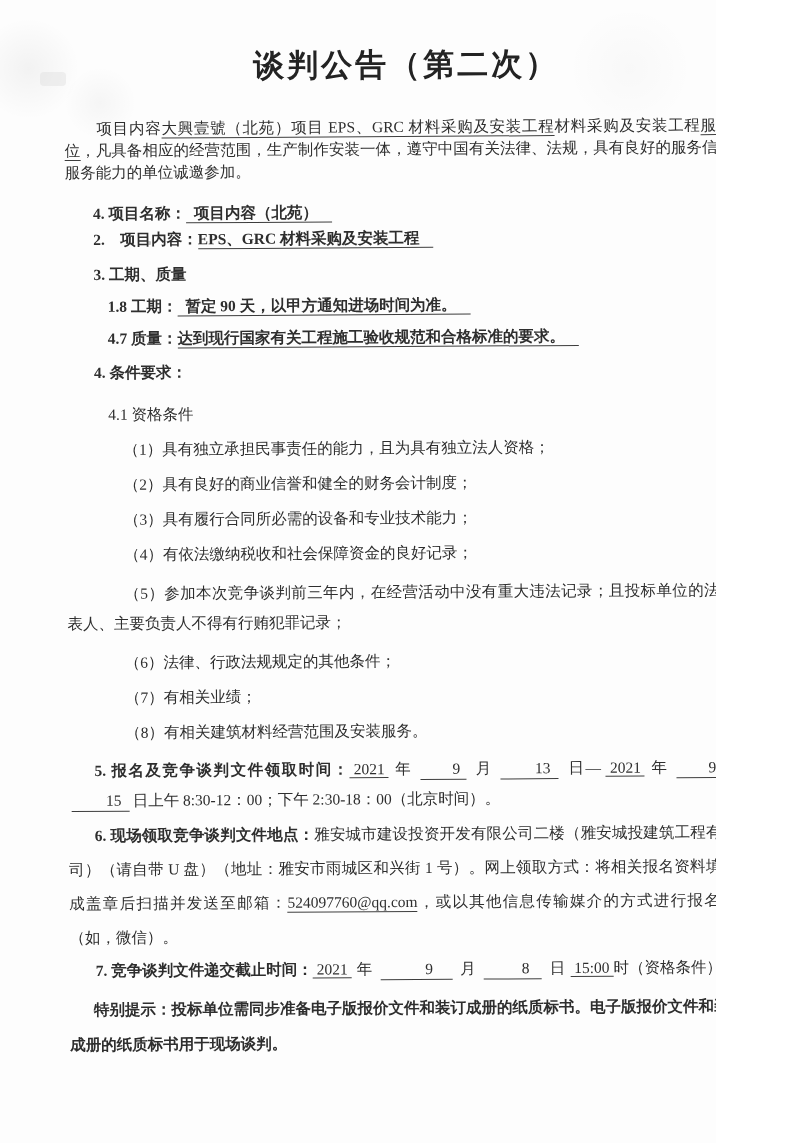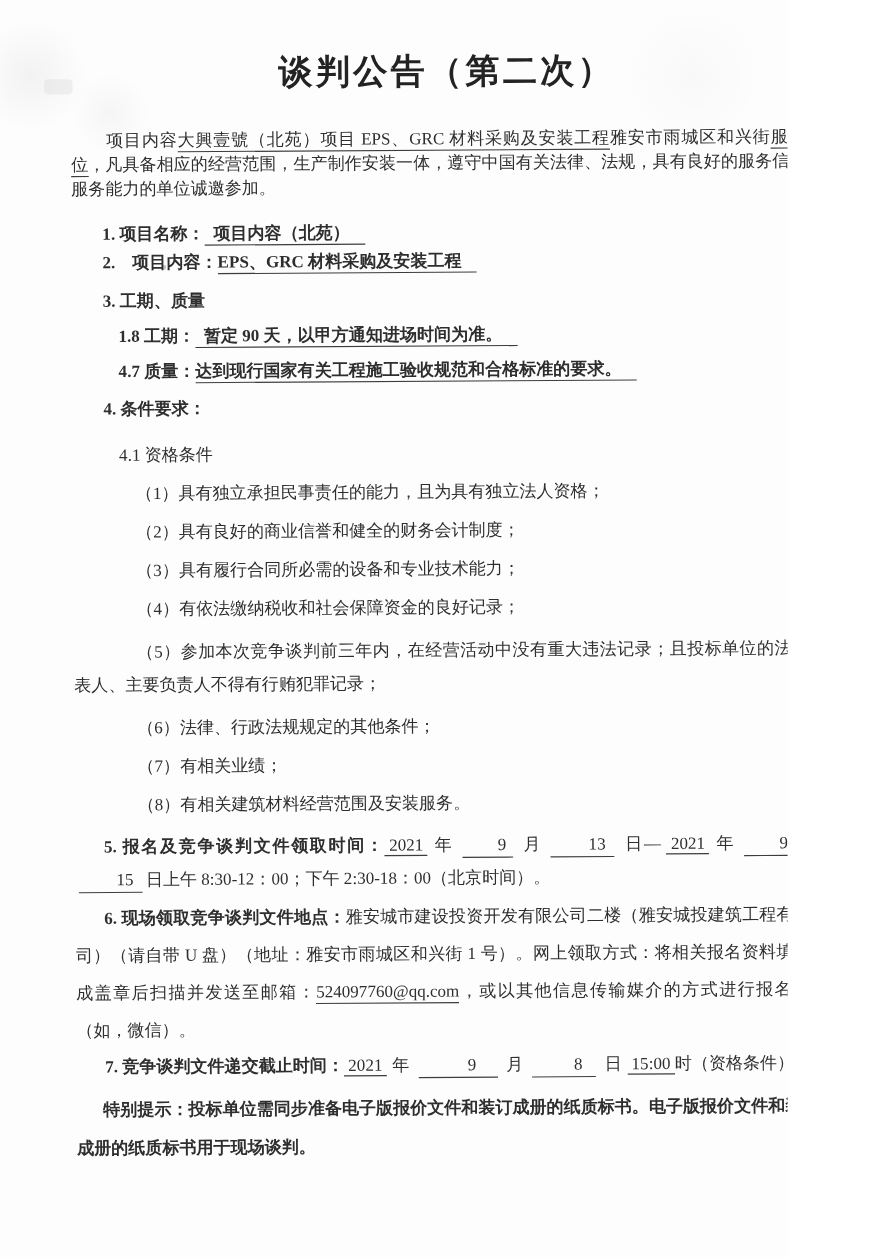--- a/index.html
+++ b/index.html
@@ -77,23 +77,23 @@
 
 <div class="page">
   <div class="speck speck1"></div>
   <div class="speck speck2"></div>
   <div class="speck speck3"></div>
 
   <div class="sheet">
 
     <h1 class="title">谈判公告（第二次）</h1>
 
-    <p class="para intro"><span>项目内容</span><span class="u">大興壹號（北苑）项目 EPS、GRC 材料采购及安装工程</span><span>雅安市雨城区和兴街</span><span class="u">服务单位</span><span>，凡具备相应的经营范围，生产制作安装一体，遵守中国有关法律、法规，具有良好的服务信誉及服务能力的单位诚邀参加。</span></p>
+    <p class="para intro"><span>项目内容</span><span class="u">大興壹號（北苑）项目 EPS、GRC 材料采购及安装工程</span><span>材料采购及安装工程</span><span class="u">服务单位</span><span>，凡具备相应的经营范围，生产制作安装一体，遵守中国有关法律、法规，具有良好的服务信誉及服务能力的单位诚邀参加。</span></p>
 
-    <div class="item-row ind-a mt-item1"><span class="b">1. 项目名称：</span><span class="u b padr padl">项目内容（北苑）</span></div>
+    <div class="item-row ind-a mt-item1"><span class="b">4. 项目名称：</span><span class="u b padr padl">项目内容（北苑）</span></div>
 
     <div class="item-row ind-a mt-item2"><span class="b">2.　项目内容：</span><span class="u b padr">EPS、GRC 材料采购及安装工程</span></div>
 
     <div class="item-row ind-a mt-item3 b">3. 工期、质量</div>
 
     <div class="item-row ind-b mt-sub"><span class="b">1.8 工期：</span><span class="u b padr padl">暂定 90 天，以甲方通知进场时间为准。</span></div>
 
     <div class="item-row ind-b mt-sub"><span class="b">4.7 质量：</span><span class="u b padr">达到现行国家有关工程施工验收规范和合格标准的要求。</span></div>
 
     <div class="item-row ind-a mt-item4 b">4. 条件要求：</div>

